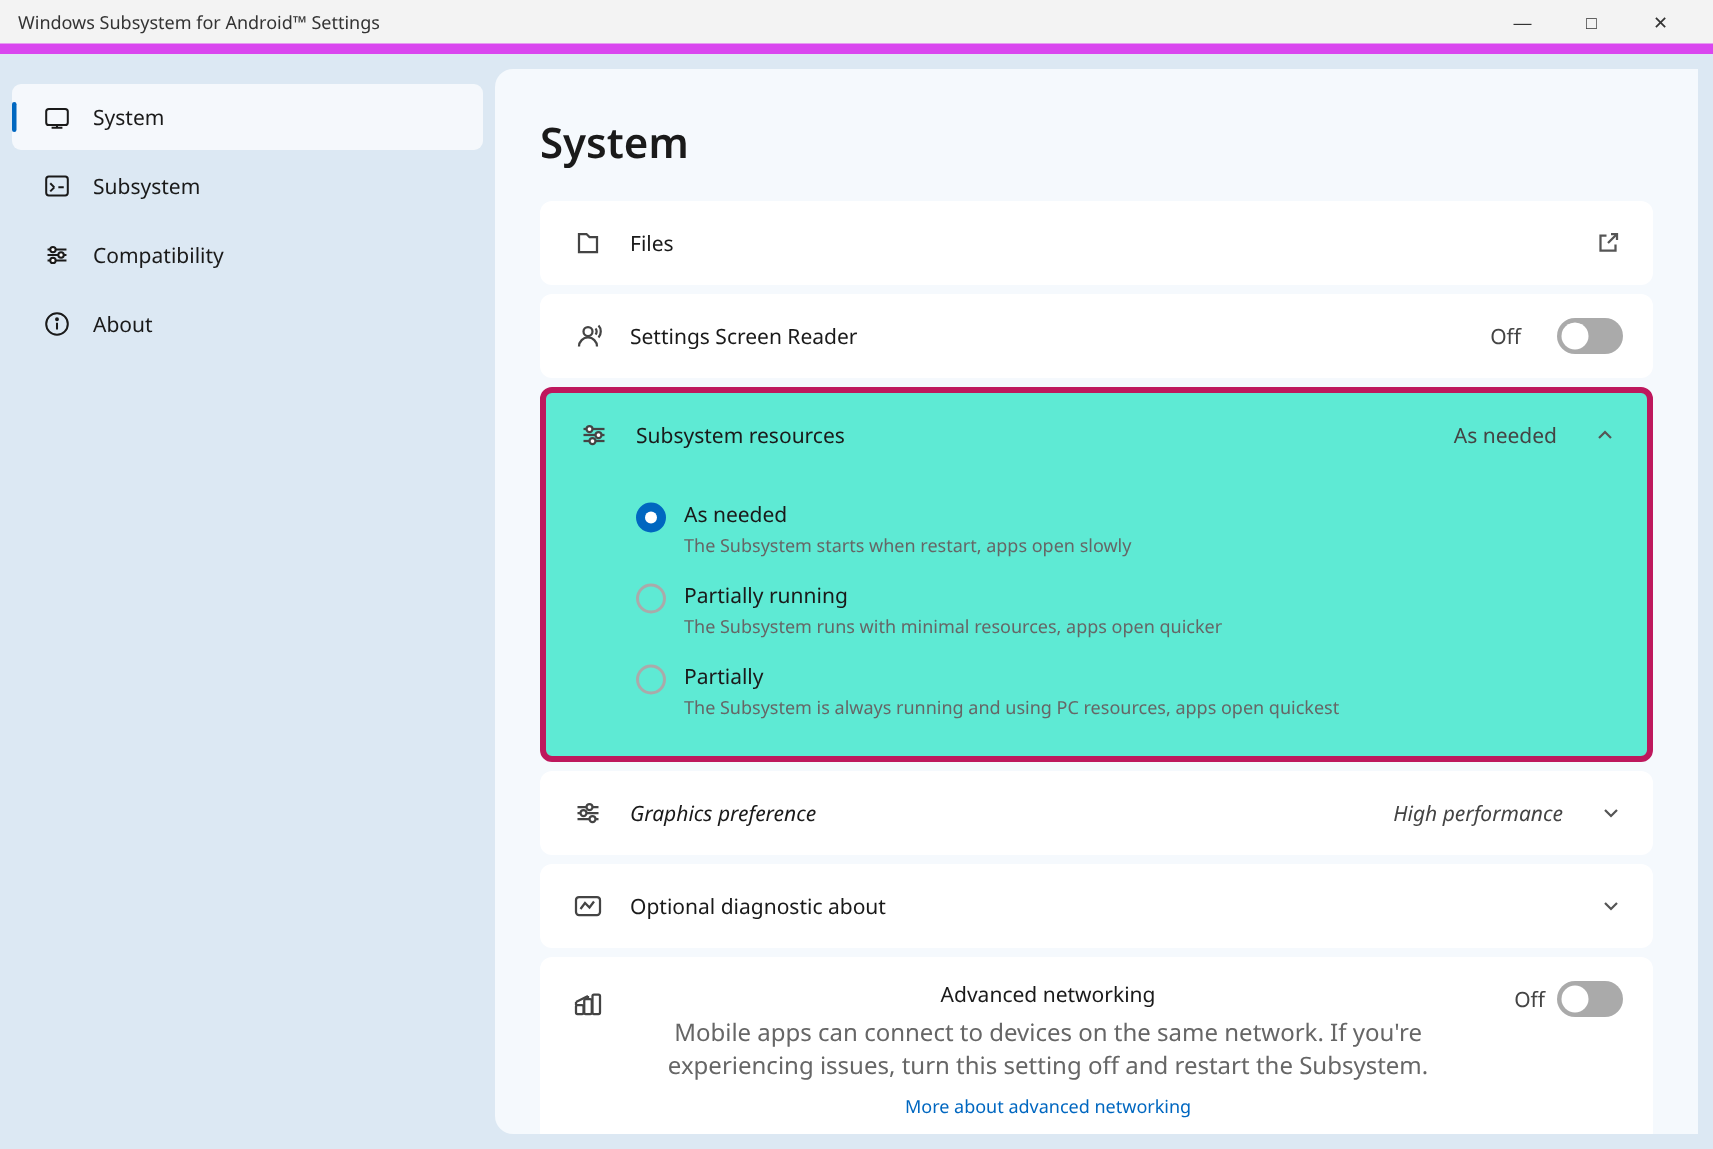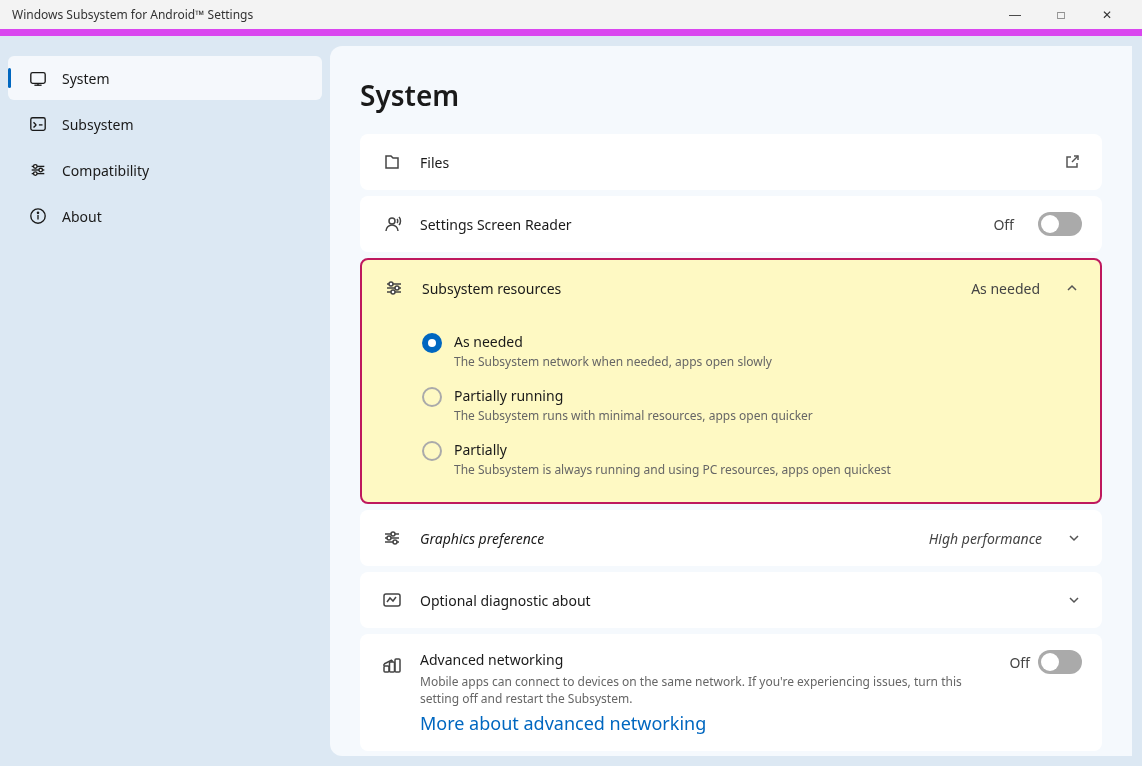--- a/index.html
+++ b/index.html
@@ -205,24 +205,24 @@
       width: 16px;
       height: 16px;
       color: #555;
       display: flex;
       align-items: center;
       justify-content: center;
     }
 
     
     .expanded-item {
-      background: #fef9c3;
+      background: #5eead4;
       border-radius: 8px;
       margin-bottom: 6px;
-      border: 2px solid #be185d;
+      border: 4px solid #be185d;
     }
 
     .radio-options {
       padding: 8px 20px 16px 60px;
     }
 
     .radio-option {
       display: flex;
       align-items: flex-start;
       gap: 12px;
@@ -267,25 +267,26 @@
     .advanced-net-item {
       background: white;
       border-radius: 8px;
       margin-bottom: 6px;
     }
     .advanced-net-row {
       display: flex;
       align-items: flex-start;
       padding: 16px 20px;
       gap: 16px;
+      text-align: center;
     }
     .link-text {
       color: #0067c0;
       text-decoration: none;
-      font-size: 18px;
+      font-size: 12px;
     }
 
     
     .join-item {
       background: white;
       border-radius: 8px;
       margin-bottom: 6px;
     }
     .join-row {
       display: flex;
@@ -423,21 +424,21 @@
             </svg>
           </div>
         </div>
 
         <div class="radio-options">
 
           <div class="radio-option">
             <div class="radio-circle selected"></div>
             <div class="radio-text">
               <div class="radio-label">As needed</div>
-              <div class="radio-desc">The Subsystem network when needed, apps open slowly</div>
+              <div class="radio-desc">The Subsystem starts when restart, apps open slowly</div>
             </div>
           </div>
 
           <div class="radio-option">
             <div class="radio-circle"></div>
             <div class="radio-text">
               <div class="radio-label">Partially running</div>
               <div class="radio-desc">The Subsystem runs with minimal resources, apps open quicker</div>
             </div>
           </div>
@@ -499,21 +500,21 @@
               <rect x="2" y="12" width="5" height="6" rx="1"></rect>
               <rect x="7.5" y="8" width="5" height="10" rx="1"></rect>
               <rect x="13" y="5" width="5" height="13" rx="1"></rect>
               <line x1="2" y1="12" x2="2" y2="10"></line>
               <line x1="10" y1="8" x2="10" y2="6"></line>
               <line x1="2" y1="10" x2="10" y2="6"></line>
             </svg>
           </div>
           <div style="flex:1;">
             <div style="font-size:14px;color:#1a1a1a;margin-bottom:4px;">Advanced networking</div>
-            <div style="font-size:12px;color:#666;margin-bottom:4px;">Mobile apps can connect to devices on the same network. If you're experiencing issues, turn this setting off and restart the Subsystem.</div>
+            <div style="font-size:16px;color:#666;margin-bottom:4px;">Mobile apps can connect to devices on the same network. If you're experiencing issues, turn this setting off and restart the Subsystem.</div>
             <a href="#" class="link-text">More about advanced networking</a>
           </div>
           <div style="display:flex;align-items:center;gap:8px;margin-left:16px;">
             <span style="font-size:14px;color:#444;">Off</span>
             <div class="toggle off"></div>
           </div>
         </div>
       </div>
 
       <div class="join-item">

